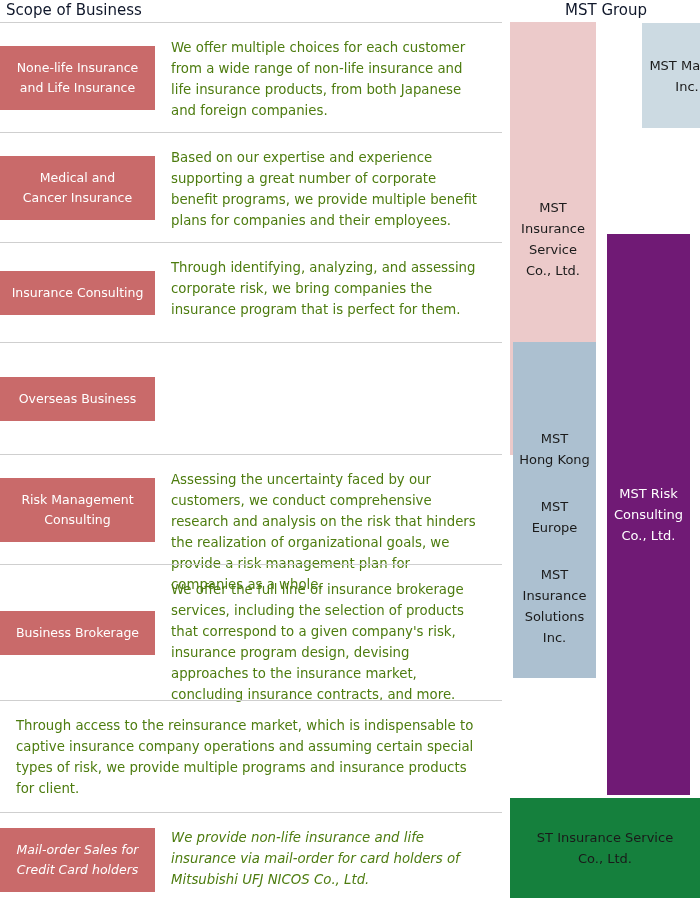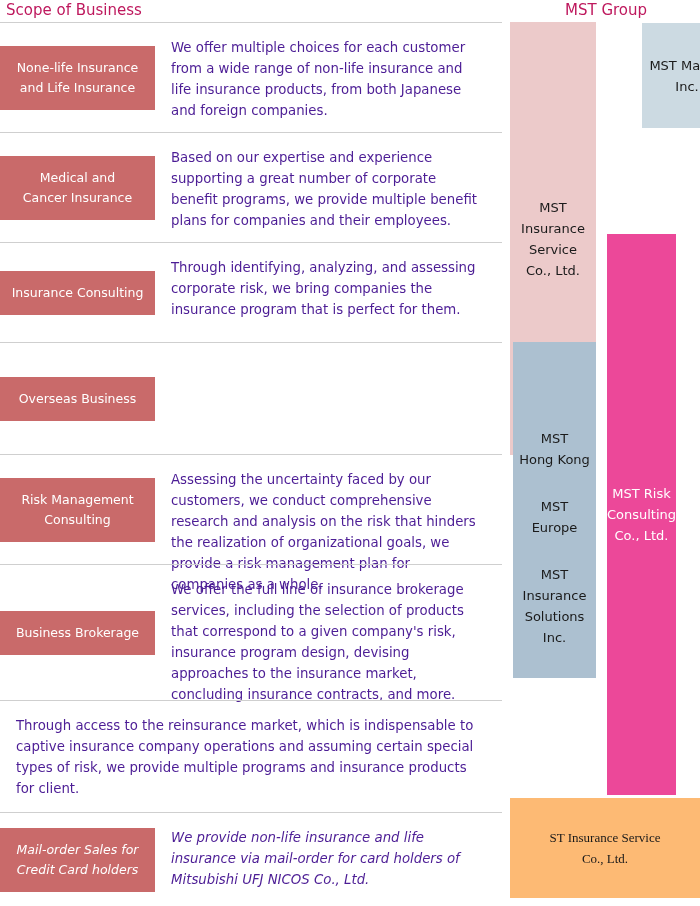--- a/index.html
+++ b/index.html
@@ -21,21 +21,21 @@
     width: 700px;
     height: 906px;
   }
 
   
   .col-header {
     position: absolute;
     top: 0px;
     font-size: 15px;
     line-height: 20px;
-    color: #be185d;
+    color: #0f172a;
     white-space: nowrap;
   }
   #hdr-scope { left: 6px; }
   #hdr-group { left: 565px; text-align: center; }
 
   
   .row {
     position: absolute;
     left: 0px;
     width: 502px;
@@ -66,21 +66,21 @@
     box-sizing: border-box;
     padding: 12px 6px;
     white-space: pre-line;
   }
   .desc-cell {
     flex: 1 1 auto;
     padding: 14px 16px 10px 16px;
     box-sizing: border-box;
     font-size: 13.3px;
     line-height: 21px;
-    color: #4c1d95;
+    color: #4d7c0f;
   }
 
   
   .block {
     position: absolute;
     box-sizing: border-box;
     display: flex;
     align-items: center;
     justify-content: center;
     text-align: center;
@@ -93,36 +93,35 @@
     left: 510px; top: 22px; width: 86px; height: 433px;
     background: #eccaca;
     color: #1a1a1a;
   }
   #blk-marsh {
     left: 642px; top: 23px; width: 90px; height: 105px;
     background: #ccdae2;
     color: #1a1a1a;
   }
   #blk-risk {
-    left: 607px; top: 234px; width: 69px; height: 561px;
-    background: #ec4899;
+    left: 607px; top: 234px; width: 83px; height: 561px;
+    background: #701a75;
     color: #ffffff;
   }
   #blk-overseas {
     left: 513px; top: 342px; width: 83px; height: 336px;
     background: #acc0d0;
     color: #1a1a1a;
     align-items: flex-start;
     padding-top: 86px;
   }
   #blk-st {
     left: 510px; top: 798px; width: 190px; height: 100px;
-    background: #fdba74;
-    color: #1a1a1a;
-    font-family: Liberation Serif, serif;
+    background: #15803d;
+    color: #1a1a1a;
   }
 
   .overseas-stack {
     width: 100%;
     display: flex;
     flex-direction: column;
     gap: 26px;
   }
   .overseas-item { white-space: pre-line; }
 </style>

